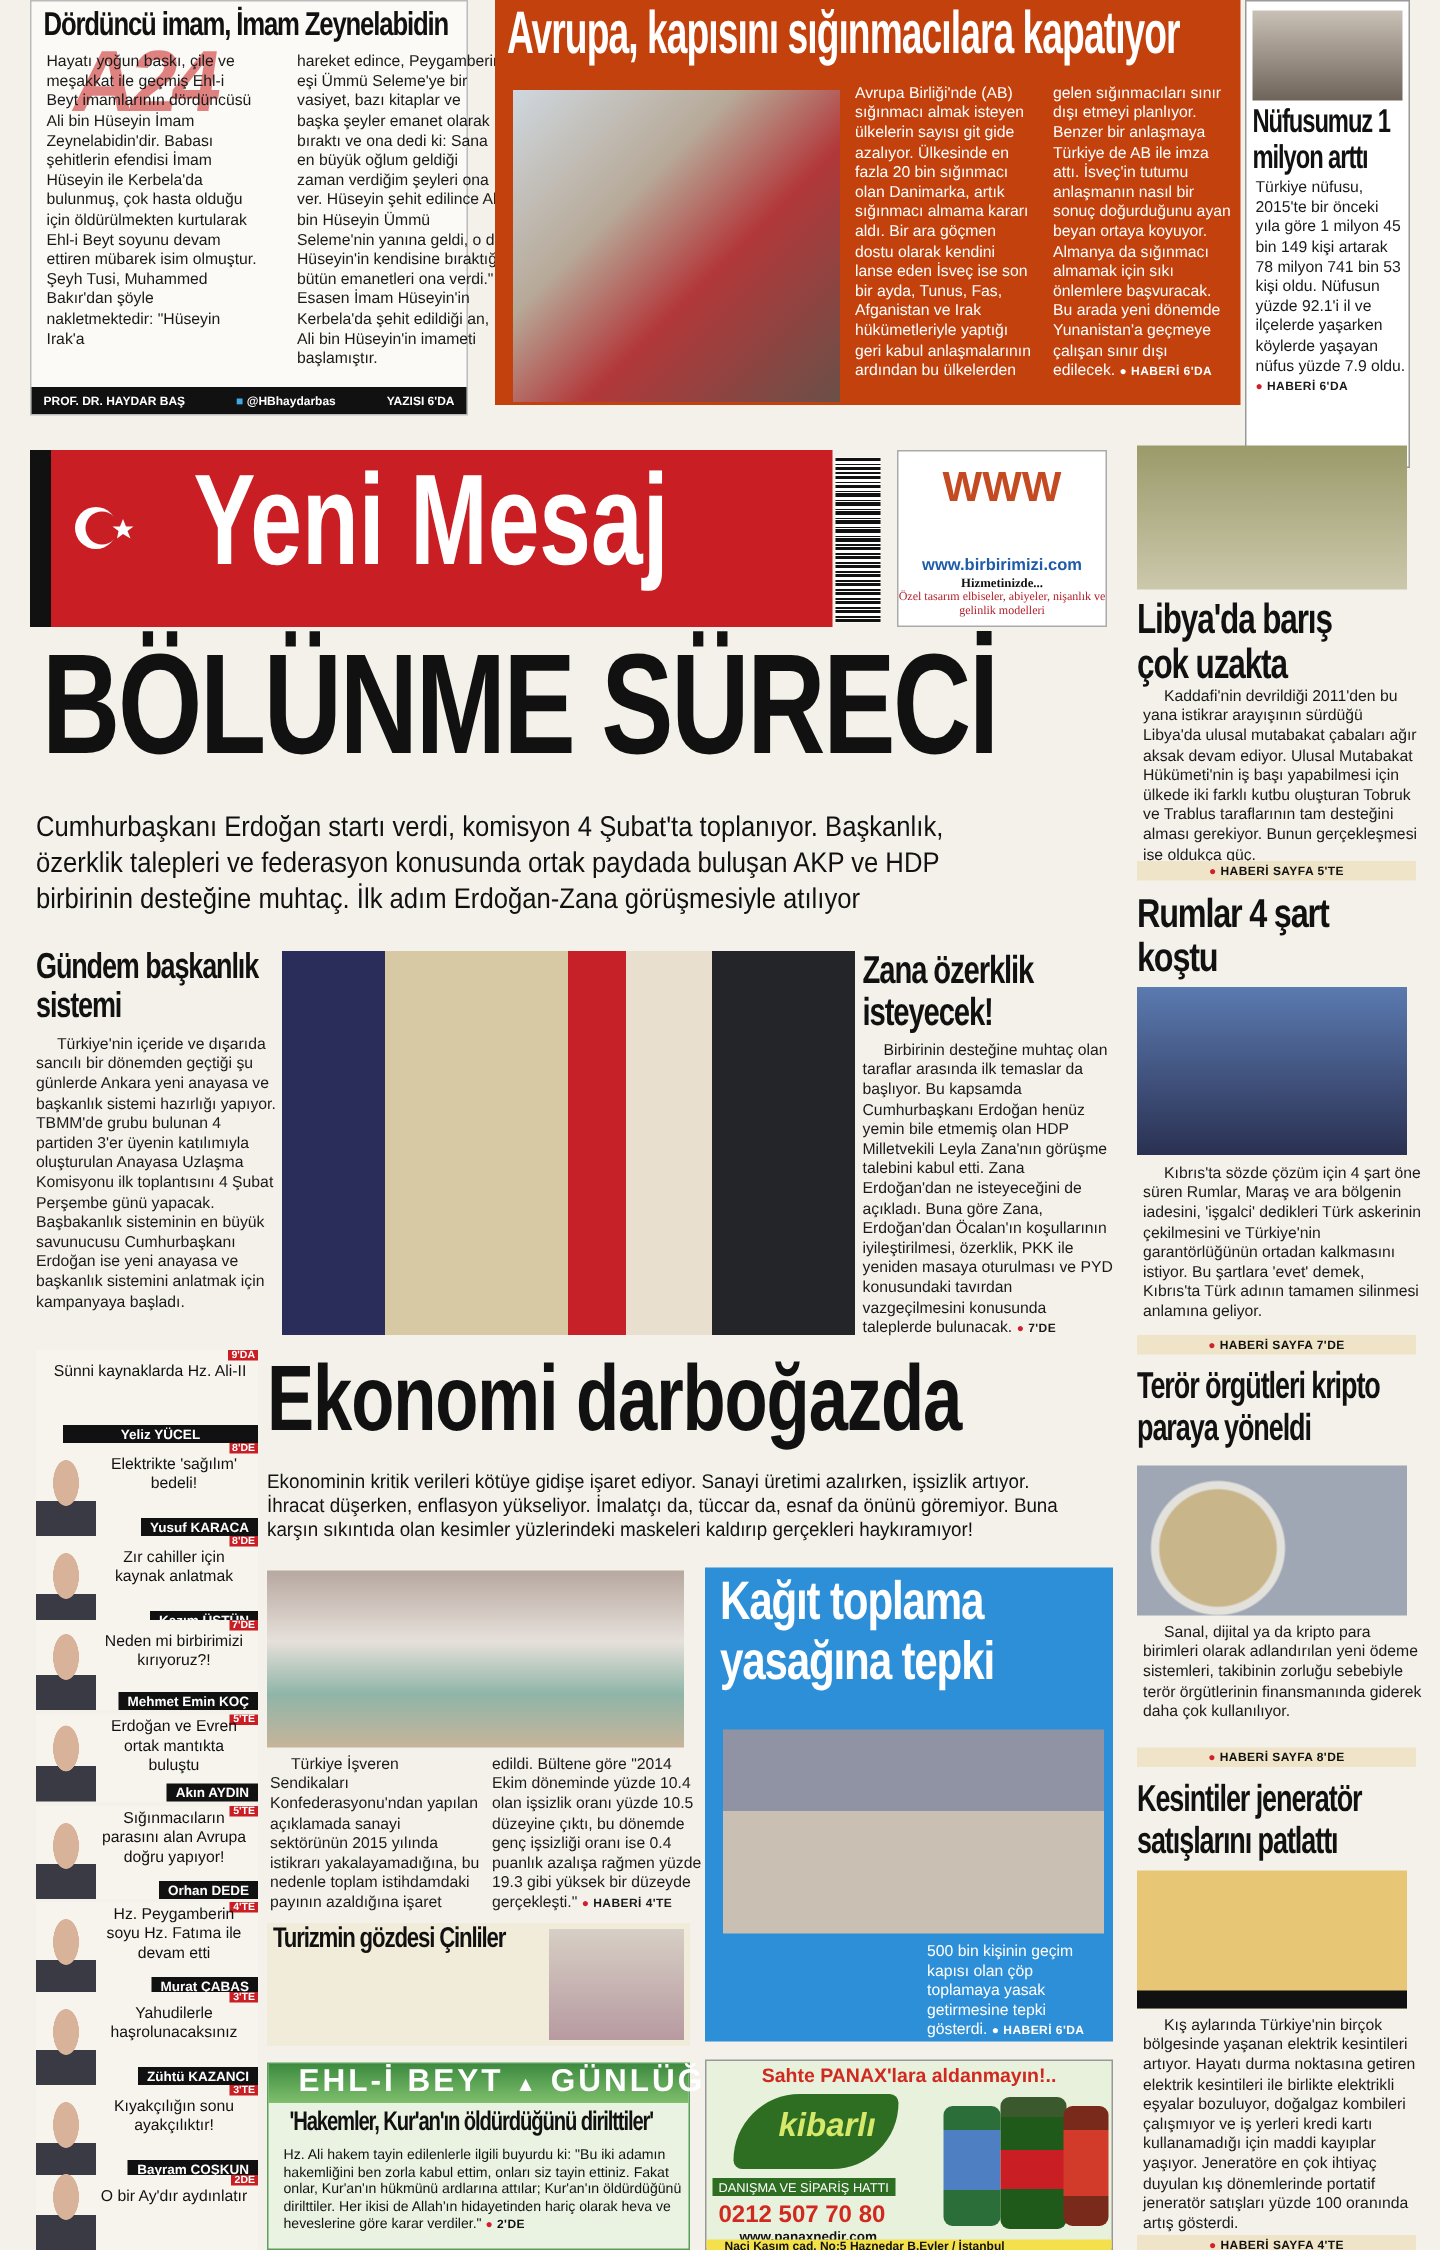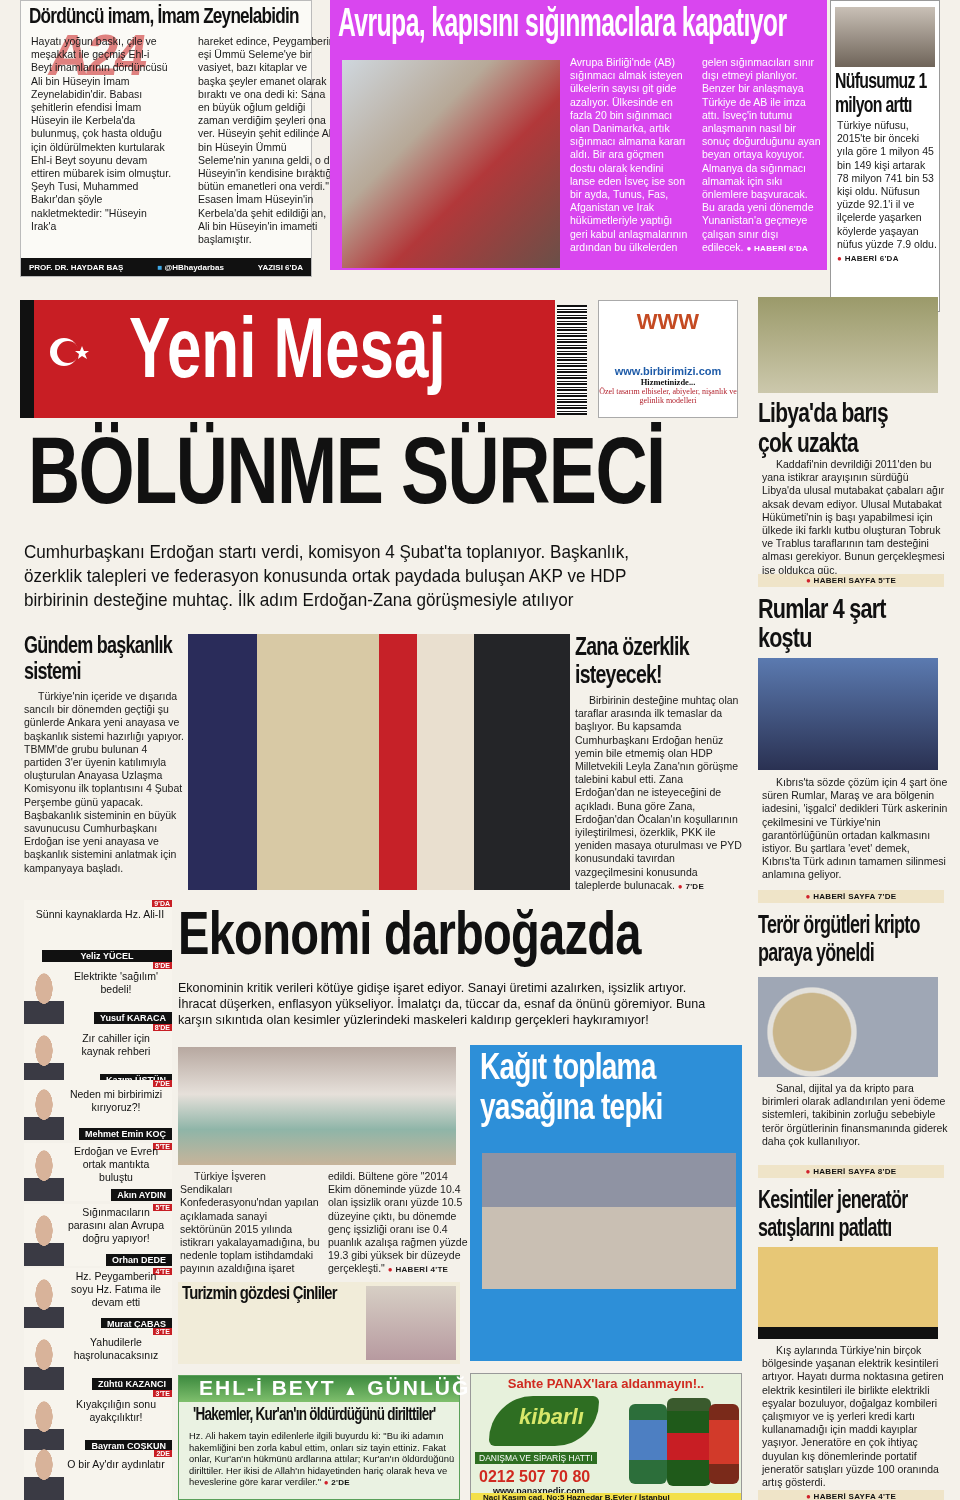--- a/index.html
+++ b/index.html
@@ -11,38 +11,38 @@
 .dot{color:#d0202a}
 .photo{position:absolute;overflow:hidden}
 
 #imam{left:20px;top:0;width:292px;height:277px;border:1px solid #bbb;background:#fbfaf6}
 #imam h2{position:absolute;left:8px;top:2px;font-size:22px;white-space:nowrap;transform:scaleX(.78)}
 #imam .c1{position:absolute;left:10px;top:34px;width:142px}
 #imam .c2{position:absolute;left:177px;top:34px;width:140px}
 #imam .foot{position:absolute;left:0;bottom:0;width:100%;height:18px;background:#111;color:#fff;font-size:8px;font-weight:bold;display:flex;justify-content:space-between;align-items:center;padding:0 8px}
 #a24{position:absolute;left:28px;top:20px;font-size:58px;font-weight:bold;color:rgba(200,30,30,.55);letter-spacing:-4px;transform:skewX(-8deg)}
 
-#avrupa{left:330px;top:0;width:497px;height:270px;background:#d946ef;color:#fff}
+#avrupa{left:330px;top:0;width:497px;height:270px;background:#c2410c;color:#fff}
 #avrupa h2{position:absolute;left:8px;top:0;font-size:40px;white-space:nowrap;transform:scaleX(.62);color:#fff}
 #avrupa .pic{left:12px;top:60px;width:218px;height:208px;background:linear-gradient(135deg,#cfd7de 0%,#b7a998 35%,#b2383a 60%,#6a5048 100%)}
 #avrupa .t1{position:absolute;left:240px;top:56px;width:120px;font-size:10.5px;line-height:13.2px;color:#fff}
 #avrupa .t2{position:absolute;left:372px;top:56px;width:120px;font-size:10.5px;line-height:13.2px;color:#fff}
 
 #nufus{left:830px;top:0;width:110px;height:312px;border:1px solid #999;background:#fff}
 #nufus .pic{left:4px;top:6px;width:100px;height:60px;background:linear-gradient(#c9c0b6,#6f6459)}
 #nufus h3{position:absolute;left:4px;top:68px;font-size:22px;line-height:24px;transform:scaleX(.72);white-space:nowrap}
 #nufus .t{position:absolute;left:6px;top:118px;width:100px}
 
 #mast{left:20px;top:300px;width:535px;height:118px;background:#c81e24;border-left:14px solid #111}
 #mast .flag{position:absolute;left:4px;top:16px;width:72px;height:70px;background:#c81e24}
 #mast .logo{position:absolute;left:95px;top:-2px;font-size:86px;color:#fff;font-weight:bold;transform:scaleX(.72);transform-origin:left top;white-space:nowrap}
 #mast .bar{position:absolute;left:0;bottom:0;width:100%;height:18px;background:#fff;display:flex;justify-content:space-between;align-items:center;padding:0 30px;font-size:10px;font-weight:bold}
 #barcode{left:557px;top:305px;width:30px;height:110px;background:repeating-linear-gradient(0deg,#111 0 2px,#fff 2px 3px,#111 3px 4px,#fff 4px 6px)}
 #ad1{left:598px;top:300px;width:140px;height:118px;border:1px solid #aaa;background:#fff;text-align:center}
-#ad1 .www{font-size:22px;font-weight:bold;color:#c44a22;margin-top:8px}
+#ad1 .www{font-size:28px;font-weight:bold;color:#c44a22;margin-top:8px}
 #ad1 .url{font-size:11px;font-weight:bold;color:#1e5ba8;margin-top:30px}
 #ad1 .s{font-family:"Liberation Serif",serif;font-size:8.5px;font-weight:bold}
 #ad1 .s2{font-family:"Liberation Serif",serif;font-size:8px;color:#b11f2a}
 
 #mainhead{left:28px;top:420px;font-size:95px;font-weight:bold;transform:scaleX(.76);white-space:nowrap;line-height:100px;letter-spacing:-2px}
 #mainsub{left:24px;top:540px;width:720px;font-size:19px;line-height:24px;transform:scaleX(.9);transform-origin:left top}
 
 #gundem{left:24px;top:632px;width:164px}
 #gundem h3{font-size:24px;line-height:26px;transform:scaleX(.75);white-space:nowrap}
 #erdopic{left:188px;top:634px;width:382px;height:256px;background:linear-gradient(90deg,#2a2c5a 0 18%,#d8c9a5 18% 50%,#c62128 50% 60%,#e9dfcf 60% 75%,#242528 75%)}
@@ -191,21 +191,21 @@
     </div>
   <div class="col" style="top:962px">
       <span class="face"></span>
       <span class="pg">8'DE</span>
       <div class="title">Elektrikte 'sağılım' bedeli!</div>
       <span class="name">Yusuf KARACA</span>
     </div>
   <div class="col" style="top:1024px">
       <span class="face"></span>
       <span class="pg">8'DE</span>
-      <div class="title">Zır cahiller için kaynak rehberi</div>
+      <div class="title">Zır cahiller için kaynak anlatmak</div>
       <span class="name">Kazım ÜSTÜN</span>
     </div>
   <div class="col" style="top:1080px;height:60px">
       <span class="face"></span>
       <span class="pg">7'DE</span>
       <div class="title">Neden mi birbirimizi kırıyoruz?!</div>
       <span class="name">Mehmet Emin KOÇ</span>
     </div>
   <div class="col" style="top:1143px;height:58px">
       <span class="face"></span>
@@ -257,20 +257,21 @@
 
 <div id="ehl" class="abs">
   <div class="band"><span>EHL-İ BEYT</span> <span style="font-size:14px">▲</span> <span>GÜNLÜĞÜ</span></div>
   <h4 class="cond">'Hakemler, Kur'an'ın öldürdüğünü dirilttiler'</h4>
   <div class="t"><span>Hz. Ali hakem tayin edilenlerle ilgili buyurdu ki: "Bu iki adamın hakemliğini ben zorla kabul ettim, onları siz tayin ettiniz. Fakat onlar, Kur'an'ın hükmünü ardlarına attılar; Kur'an'ın öldürdüğünü dirilttiler. Her ikisi de Allah'ın hidayetinden hariç olarak heva ve heveslerine göre karar verdiler."</span> <span class="ref"><span class="dot">●</span> <span>2'DE</span></span></div>
 </div>
 
 <div id="kagit" class="abs">
   <h2 class="cond" style="white-space:normal;width:330px">Kağıt toplama yasağına tepki</h2>
   <div class="photo pic"></div>
+  <div class="t2"><span>500 bin kişinin geçim kapısı olan çöp toplamaya yasak getirmesine tepki gösterdi.</span> <span class="ref">● <span>HABERİ 6'DA</span></span></div>
 </div>
 
 <div id="panax" class="abs">
   <div class="h">Sahte PANAX'lara aldanmayın!..</div>
   <div class="leaf">kibarlı</div>
   <div class="dan">DANIŞMA VE SİPARİŞ HATTI</div>
   <div class="phone">0212 507 70 80</div>
   <div class="web">www.panaxnedir.com</div>
   <div class="jar" style="left:158px;background:linear-gradient(#2c6e3a 20%,#4d7fc2 20% 70%,#2c6e3a 70%)"></div>
   <div class="jar" style="left:196px;width:44px;top:24px;height:88px;background:linear-gradient(#3a5a2d 15%,#1f5a1a 15% 40%,#c81e24 40% 70%,#1f5a1a 70%)"></div>

